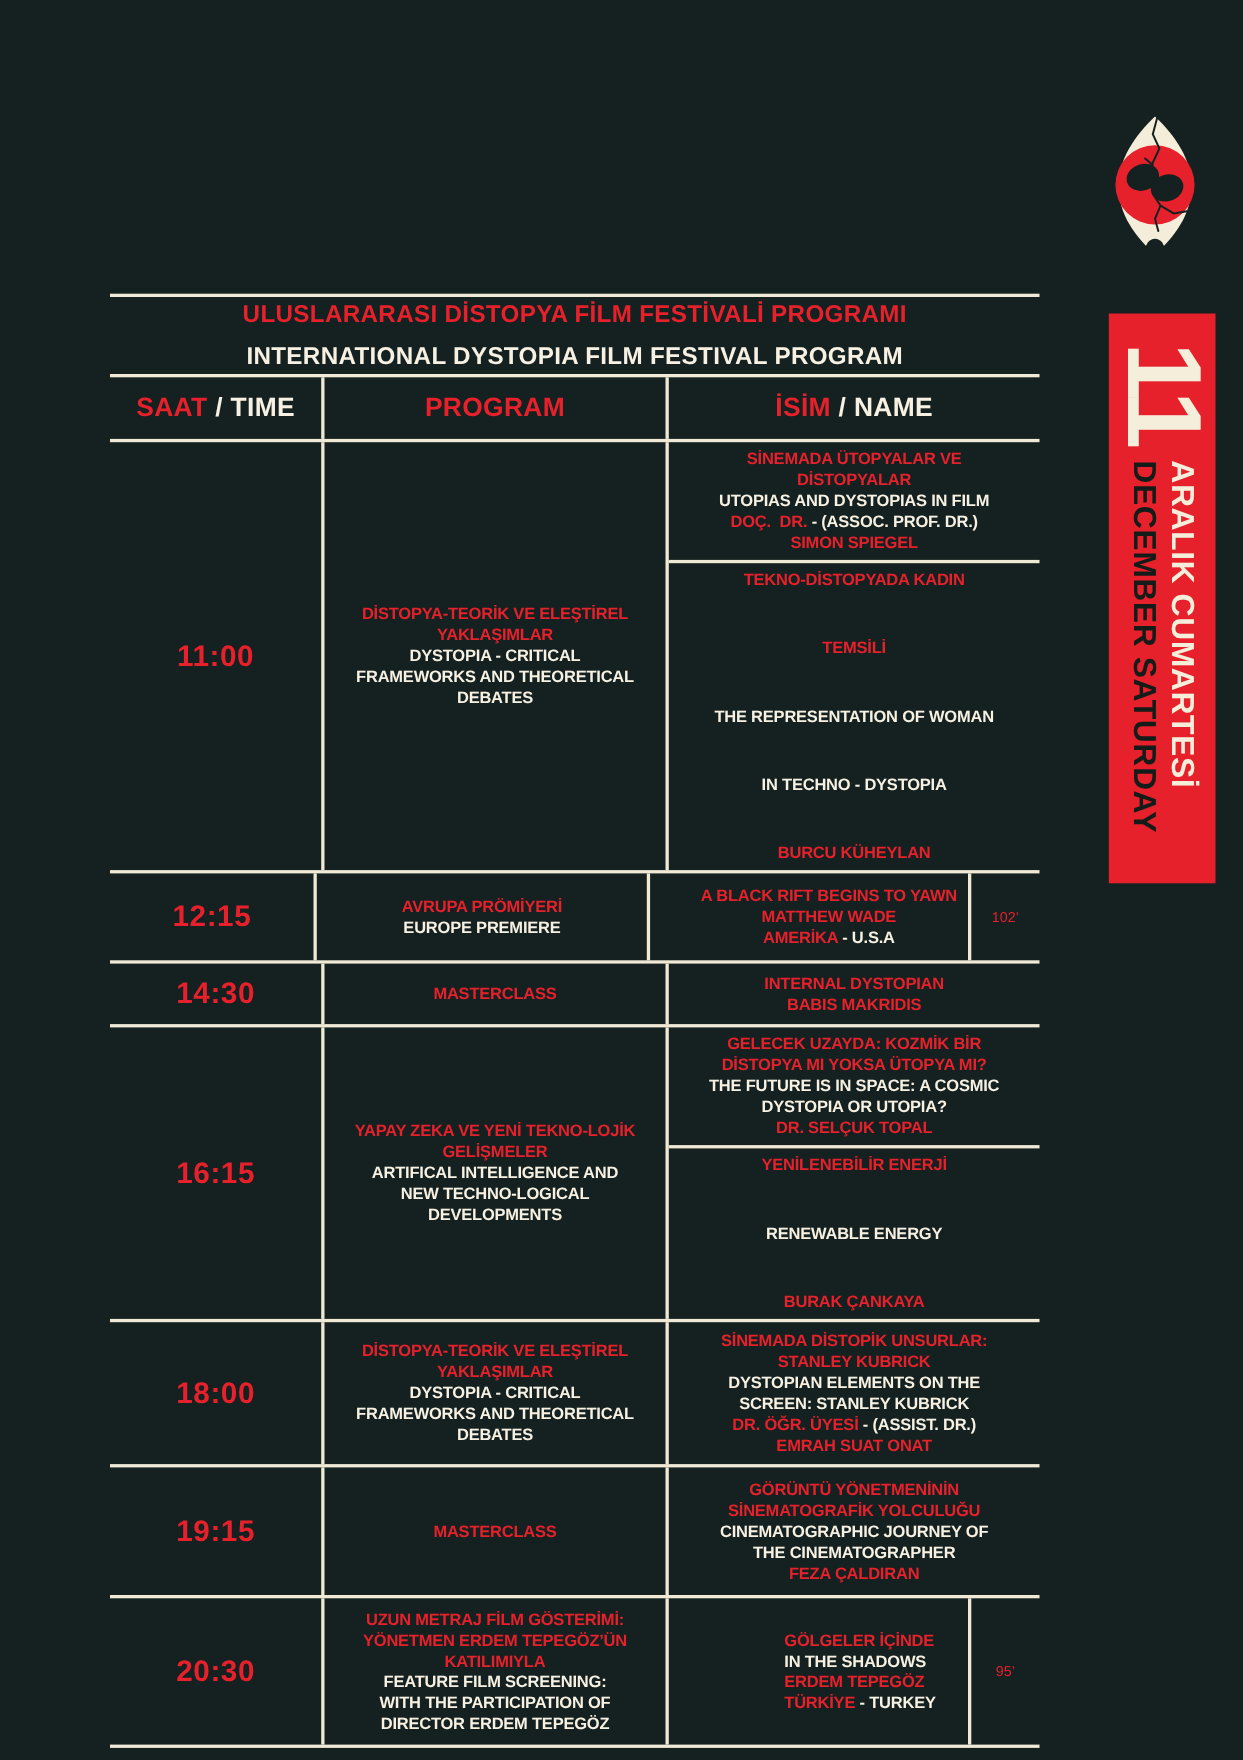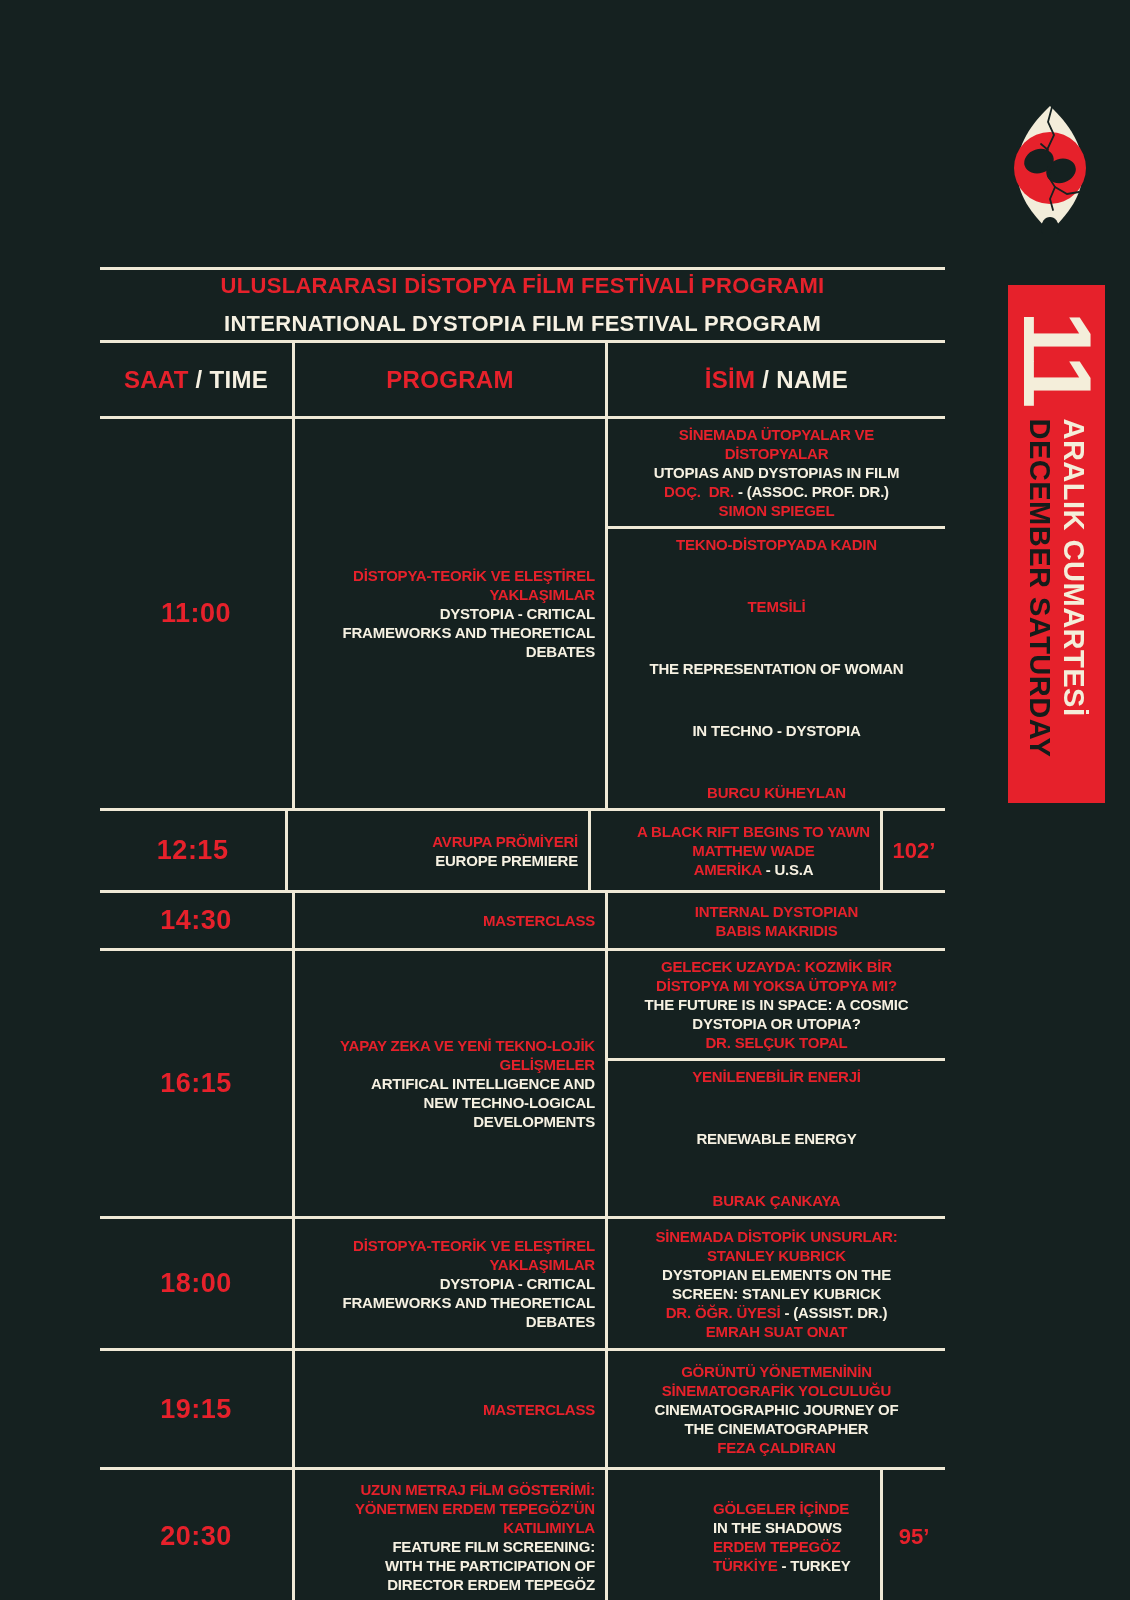--- a/index.html
+++ b/index.html
@@ -36,46 +36,46 @@
     position:absolute;left:100px;top:267px;width:845px;
     border-top:3px solid var(--cream);box-sizing:border-box;
   }
   .title-block{
     height:73px;border-bottom:3px solid var(--cream);box-sizing:border-box;
     display:flex;flex-direction:column;justify-content:center;align-items:center;gap:12px;
   }
   .title-line{font-size:22px;font-weight:700;letter-spacing:0.3px;white-space:pre;}
   .title-line.tr{color:var(--red);}
   .title-line.en{color:var(--text-cream);}
-  .hrow{display:flex;height:76px;border-bottom:3px solid var(--cream);box-sizing:border-box;}
+  .hrow{display:flex;height:59px;border-bottom:3px solid var(--cream);box-sizing:border-box;}
   .hcell{display:flex;align-items:center;justify-content:center;box-sizing:border-box;
     font-size:24px;font-weight:700;letter-spacing:0.3px;white-space:pre;}
   .col-time{width:195px;border-right:3px solid var(--cream);}
   .col-prog{width:313px;border-right:3px solid var(--cream);}
   .col-name{flex:1;}
   .t-red{color:var(--red);}
   .t-cream{color:var(--text-cream);}
   
   .row{display:flex;border-bottom:3px solid var(--cream);box-sizing:border-box;}
   .time-cell{width:195px;border-right:3px solid var(--cream);box-sizing:border-box;
     display:flex;align-items:center;justify-content:center;}
   .time-text{font-size:27px;font-weight:700;color:var(--red);letter-spacing:0.5px;}
   .prog-cell{width:313px;border-right:3px solid var(--cream);box-sizing:border-box;
-    display:flex;flex-direction:column;justify-content:center;align-items:flex-end;padding:6px 10px;}
+    display:flex;flex-direction:column;justify-content:center;align-items:center;padding:6px 10px;}
   .name-col{flex:1;display:flex;flex-direction:column;box-sizing:border-box;}
   .name-col.with-dur{flex-direction:row;}
   .name-main{flex:1;display:flex;flex-direction:column;margin-left:36px;}
   .session{flex:1;display:flex;flex-direction:column;justify-content:center;align-items:center;
     padding:6px 10px;box-sizing:border-box;}
   .session.divided{border-top:3px solid var(--cream);gap:43px;}
   .session.align-left{align-items:flex-start;padding-left:69px;}
   .session.align-left .line{text-align:left;}
   .dur-box{width:65px;border-left:3px solid var(--cream);box-sizing:border-box;
     display:flex;align-items:center;justify-content:center;}
-  .dur-text{font-size:22px;font-weight:700;color:var(--red);}
+  .dur-text{font-size:13px;font-weight:400;color:var(--red);}
   .line{white-space:pre;font-size:15px;line-height:19px;font-weight:700;
     letter-spacing:-0.2px;text-align:center;}
 </style>
 </head>
 <body>
 
 <div class="page">
 
   <svg class="logo" viewBox="0 0 94 130">
     <path d="M47,2 C66,20 80,41 80,65 C80,92 65,110 47,128 C29,110 14,92 14,65 C14,41 28,20 47,2 Z" fill="#f3edda"></path>

